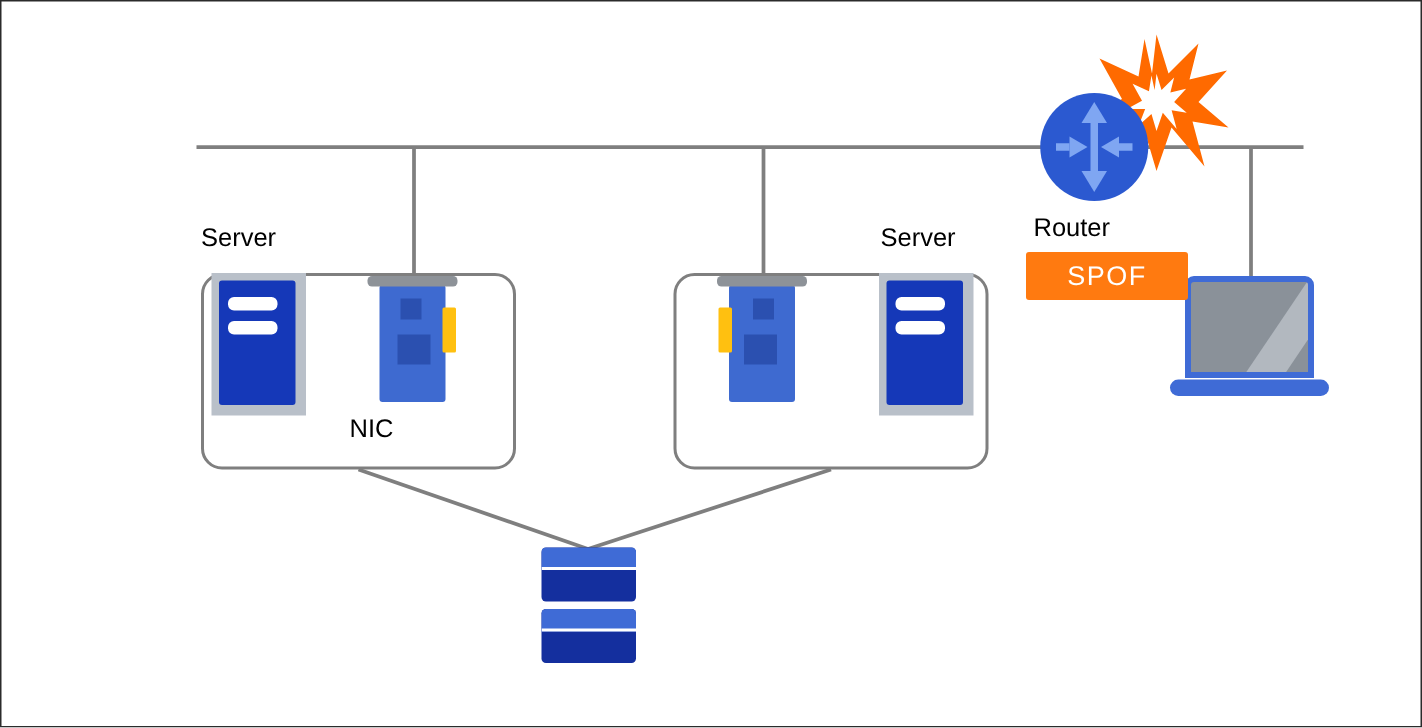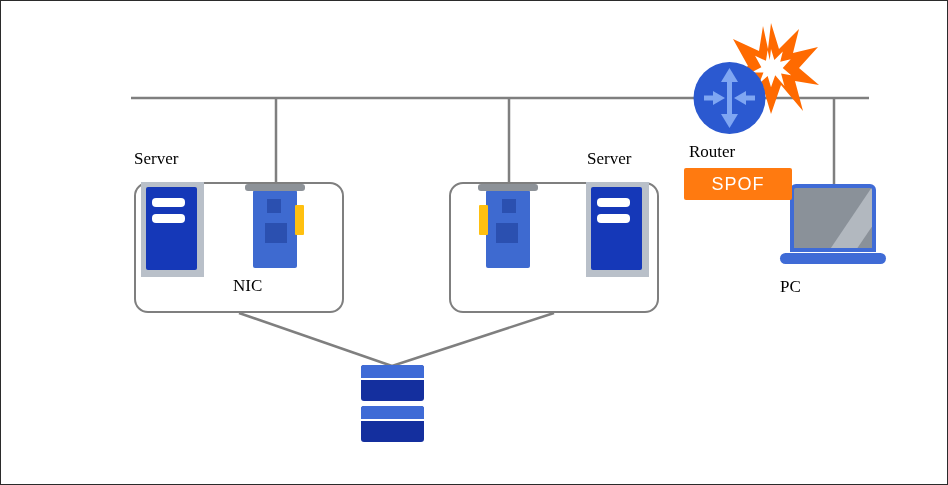--- a/index.html
+++ b/index.html
@@ -1,21 +1,21 @@
 <!DOCTYPE html>
 <html><head>
 <meta charset="utf-8">
 <style>
   * { margin:0; padding:0; box-sizing:border-box; }
   html,body { background:#ffffff; font-family:"Liberation Sans", sans-serif; }
   .canvas {
     position:relative; width:948px; height:485px;
     background:#ffffff; border:1px solid #2b2b2b; overflow:hidden;
   }
-  .label { position:absolute; font-size:17px; color:#000; z-index:6; white-space:nowrap;font-family:Liberation Serif, serif; }
+  .label { position:absolute; font-size:17px; color:#000; z-index:6; white-space:nowrap; }
   .center { text-align:left; }
 
   svg.lines { position:absolute; left:0; top:0; z-index:1; }
   svg.burst { position:absolute; left:720px; top:20px; z-index:2; }
   svg.router { position:absolute; left:691px; top:60px; z-index:3; }
 
   .group-box {
     position:absolute; width:210px; height:131px;
     border:2.5px solid #7f7f7f; border-radius:14px; background:transparent; z-index:2;
   }
@@ -147,15 +147,14 @@
       <div class="disk-top"></div>
     </div>
   </div>
 
   <div class="spof">SPOF</div>
 
   <div class="label" style="left:133px; top:148px;">Server</div>
   <div class="label" style="left:586px; top:148px;">Server</div>
   <div class="label center" style="left:232px; top:275px; width:60px;">NIC</div>
   <div class="label center" style="left:688px; top:141px; width:80px;">Router</div>
-  <div class="label center" style="left:779px; top:276px; width:106px;">PC</div>
 
 </div>
 
 </body></html>

